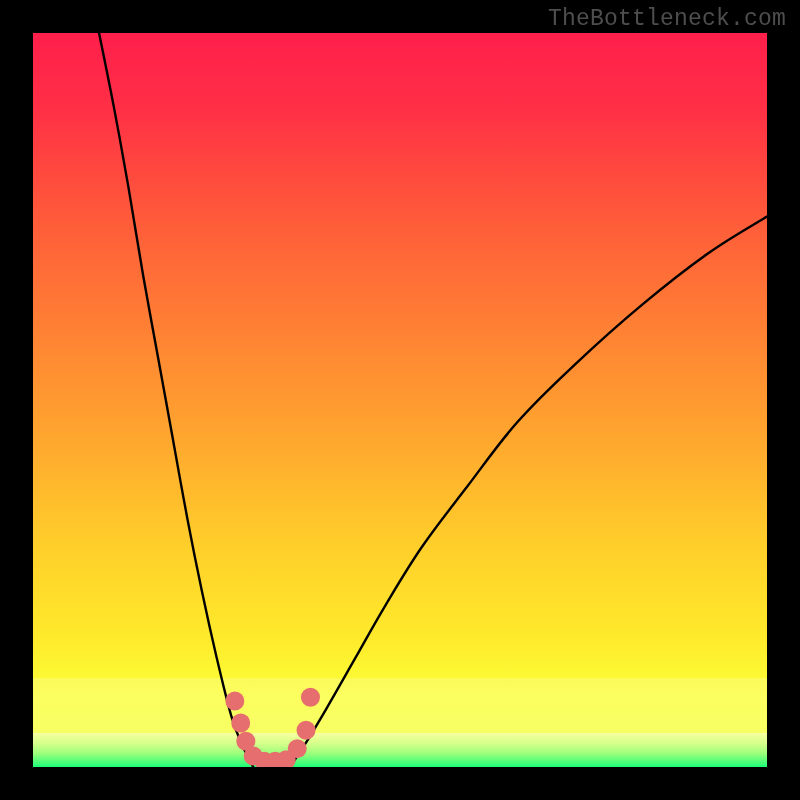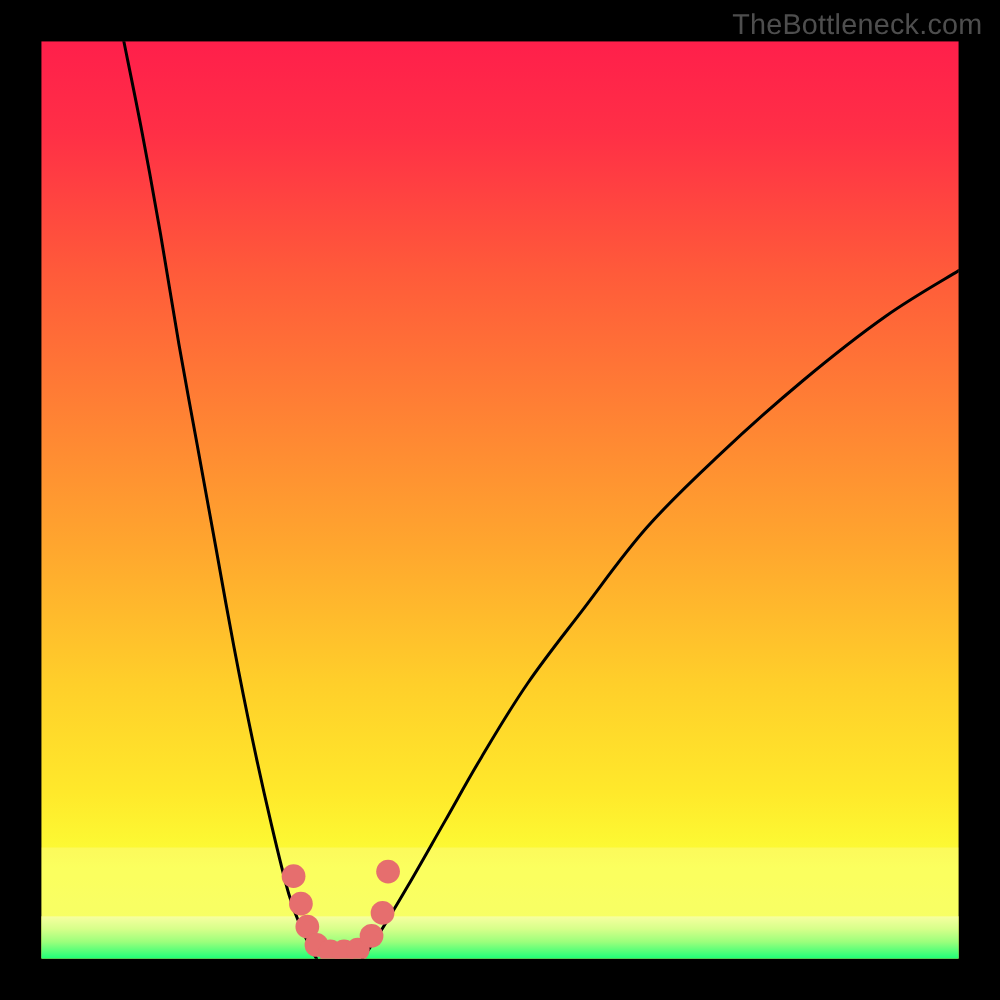--- a/index.html
+++ b/index.html
@@ -27,21 +27,21 @@
     
   }
   .watermark {
     position: absolute;
     top: 6px;
     right: 14px;
     color: #4e4e4e;
     font-size: 23px;
     font-weight: 500;
     letter-spacing: 0.2px;
-    font-family: Liberation Sans, sans-serif;
+    font-family: Liberation Mono, monospace;
   }
   svg { display: block; }
 </style>
 </head>
 <body>
 
 <div class="frame">
   <div class="watermark">TheBottleneck.com</div>
 
   <div class="plot">

